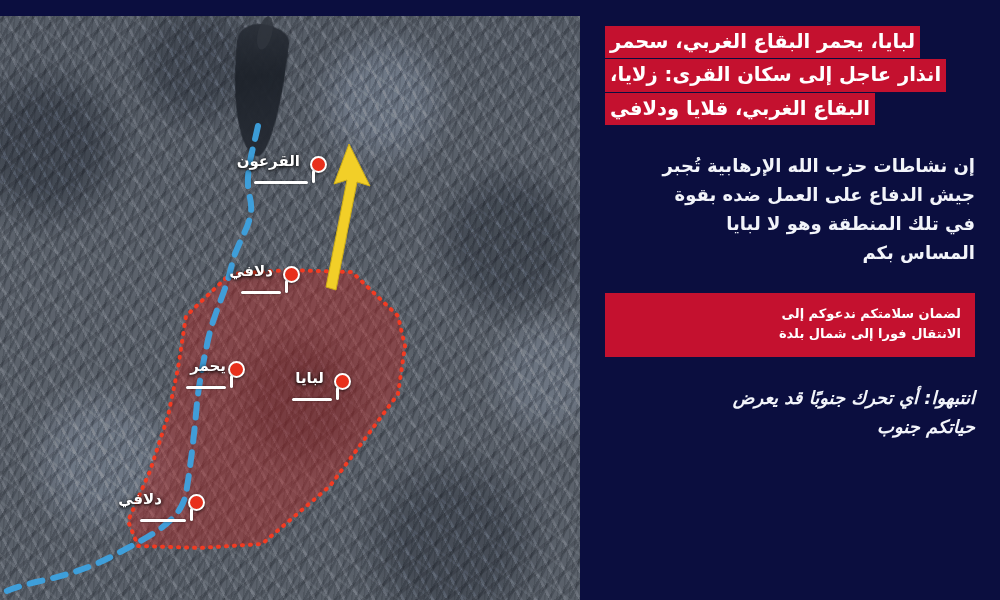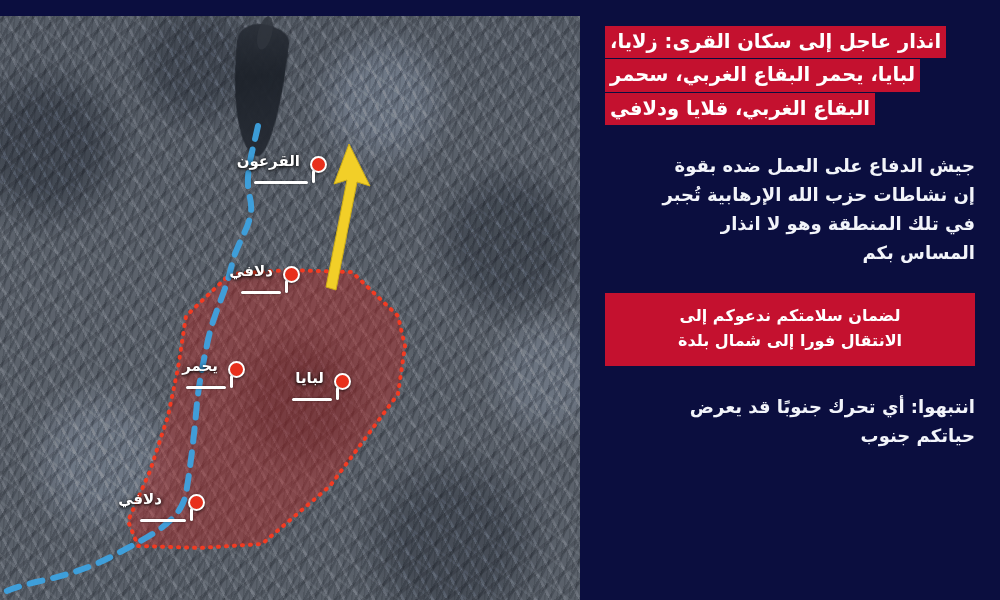--- a/index.html
+++ b/index.html
@@ -127,28 +127,28 @@
     color:#f2f4fa; font-size:18px; font-weight:600; line-height:1.62;
     margin-top:26px;
   }
   .para .ln { display:block; }
 
   .redbox {
     margin-top:26px; background:#c4112f; color:#ffffff;
     padding:11px 14px 13px 14px;
   }
   .redbox .ln {
-    display:block; font-size:16px; font-weight:700; line-height:1.52;text-align:center;
+    display:block; font-size:13px; font-weight:700; line-height:1.52;
   }
 
   .para2 {
     color:#f2f4fa; font-size:18px; font-weight:600; line-height:1.62;
     margin-top:26px;
   }
-  .para2 .ln { display:block; }
+  .para2 .ln { display:block;font-style:italic; }
 </style>
 </head>
 <body>
 
 <div id="root">
 
   <div id="map-panel">
     <div class="terrain-base"></div>
     <div class="terrain-ridges"></div>
     <div class="terrain-ridges2"></div>
@@ -192,50 +192,50 @@
       <div class="dot"></div>
       <div class="stem"></div>
       <div class="lead" style="right:2px; width:40px;"></div>
       <div class="name" style="right:10px;">دلافي</div>
     </div>
 
     <div class="marker" style="left:228px; top:345px;">
       <div class="dot"></div>
       <div class="stem"></div>
       <div class="lead" style="right:2px; width:40px;"></div>
-      <div class="name" style="right:10px;">يحمر</div>
+      <div class="name" style="right:2px;">يحمر</div>
     </div>
 
     <div class="marker" style="left:334px; top:357px;">
       <div class="dot"></div>
       <div class="stem"></div>
       <div class="lead" style="right:2px; width:40px;"></div>
       <div class="name" style="right:10px;text-align:right;">لبايا</div>
     </div>
 
     <div class="marker" style="left:188px; top:478px;">
       <div class="dot"></div>
       <div class="stem"></div>
       <div class="lead" style="right:2px; width:46px;"></div>
       <div class="name" style="right:26px;">دلافي</div>
     </div>
   </div>
 
   <div id="text-panel">
 
     <div class="blk" id="headline-block">
+      <span class="hl-line">لبايا، يحمر البقاع الغربي، سحمر</span>
       <span class="hl-line">انذار عاجل إلى سكان القرى: زلايا،</span>
-      <span class="hl-line">لبايا، يحمر البقاع الغربي، سحمر</span>
       <span class="hl-line">البقاع الغربي، قلايا ودلافي</span>
     </div>
 
     <div class="para">
+      <span class="ln">إن نشاطات حزب الله الإرهابية تُجبر</span>
       <span class="ln">جيش الدفاع على العمل ضده بقوة</span>
-      <span class="ln">إن نشاطات حزب الله الإرهابية تُجبر</span>
-      <span class="ln">في تلك المنطقة وهو لا انذار</span>
+      <span class="ln">في تلك المنطقة وهو لا لبايا</span>
       <span class="ln">المساس بكم</span>
     </div>
 
     <div class="redbox">
       <span class="ln">لضمان سلامتكم ندعوكم إلى</span>
       <span class="ln">الانتقال فورا إلى شمال بلدة</span>
     </div>
 
     <div class="para2">
       <span class="ln">انتبهوا: أي تحرك جنوبًا قد يعرض</span>

